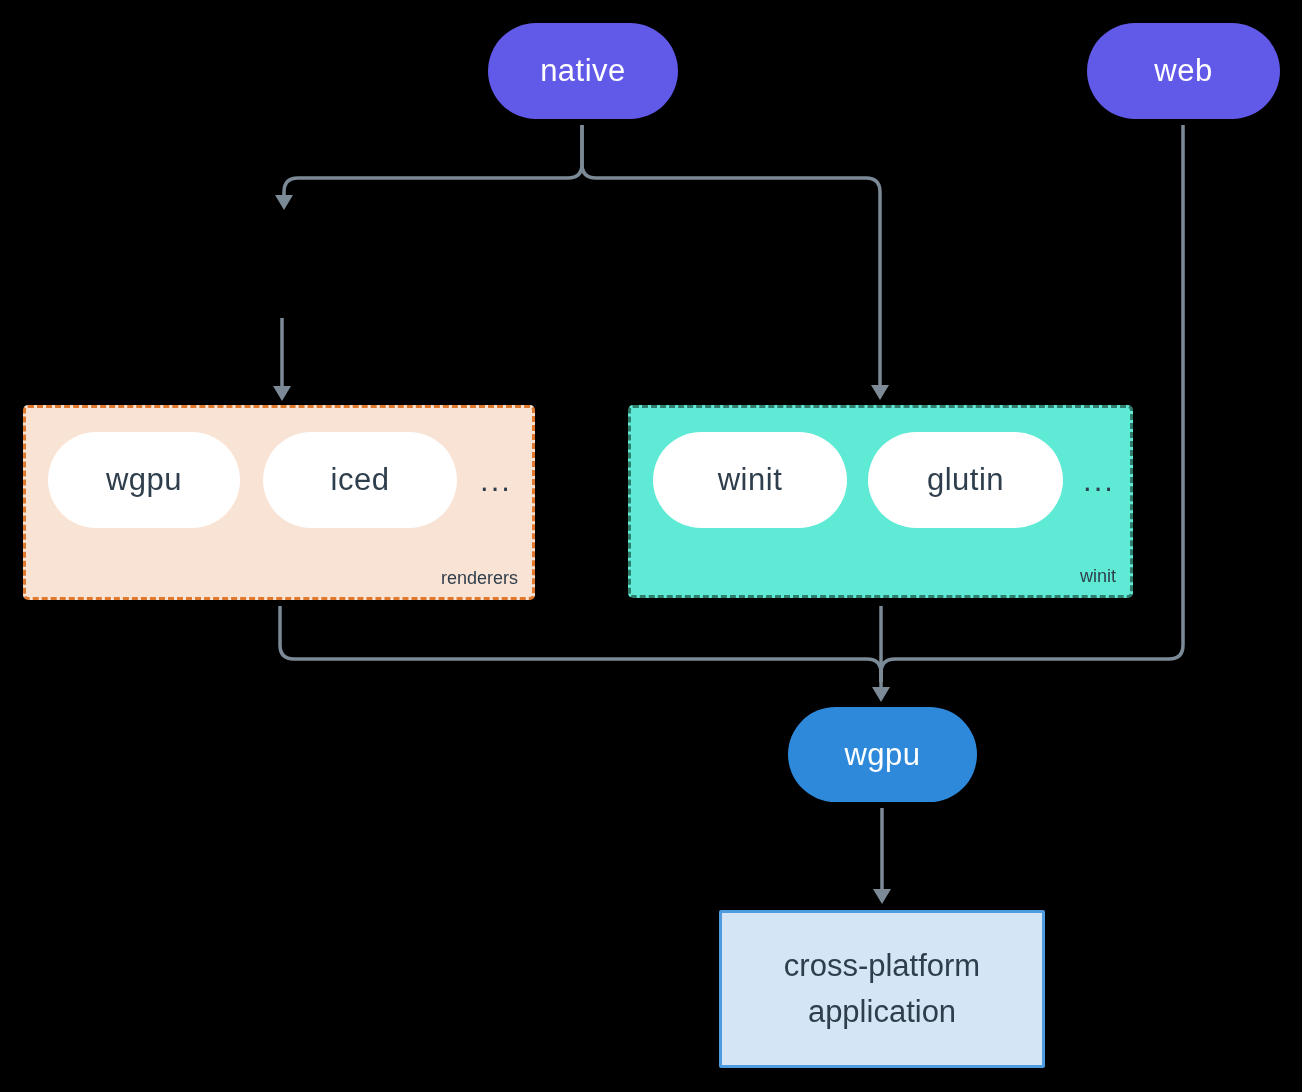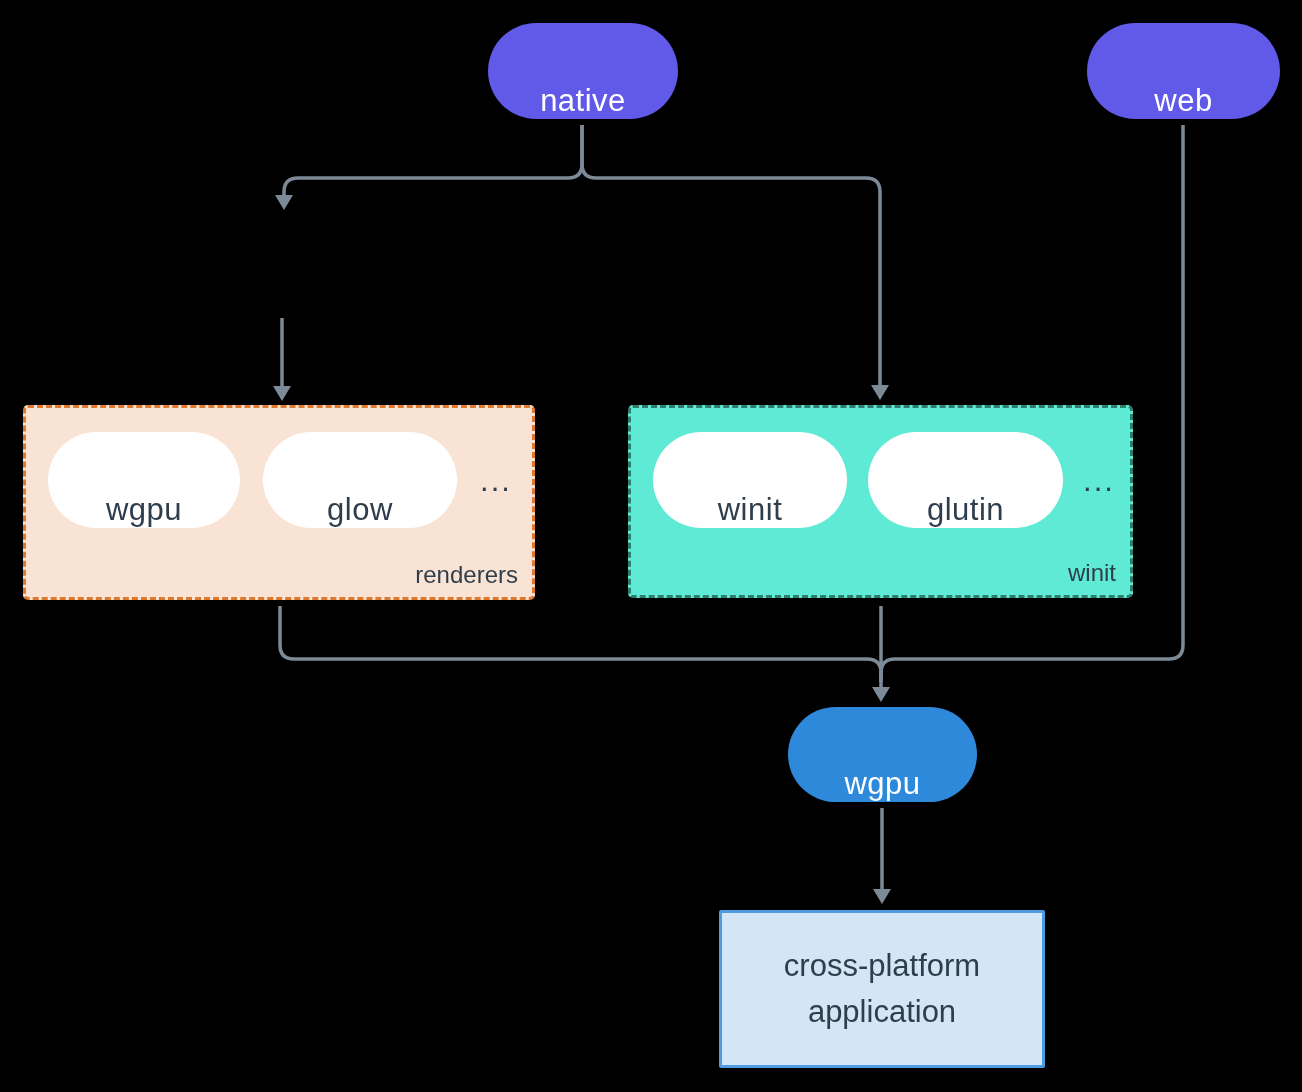--- a/index.html
+++ b/index.html
@@ -28,21 +28,21 @@
     stroke: #7c8a97;
     stroke-width: 3.5;
   }
   .connectors polygon {
     fill: #7c8a97;
     stroke: none;
   }
   .pill {
     position: absolute;
     display: flex;
-    align-items: flex-end;
+    align-items: center;
     justify-content: center;
     border-radius: 48px;
     font-size: 31px;
     letter-spacing: 0.5px;
   }
   .pill.platform { background: #6159e8; color: #ffffff; }
   .pill.graphics { background: #e6873c; color: #ffffff; }
   .pill.iced     { background: #2e89db; color: #ffffff; }
   .pill.white    { background: #ffffff; color: #2f3e4c; }
 
@@ -56,21 +56,21 @@
     border: 3px dashed #e0792e;
   }
   .group-box.shells {
     background: #5eead4;
     border: 3px dashed #2f7d6d;
   }
   .group-label {
     position: absolute;
     right: 14px;
     bottom: 8px;
-    font-size: 24px;
+    font-size: 18px;
     color: #2f3e4c;
   }
   .dots {
     position: absolute;
     top: 27px;
     height: 96px;
     line-height: 92px;
     width: 60px;
     text-align: center;
     font-size: 31px;
@@ -131,21 +131,21 @@
   <div class="pill platform" style="left:1087px; top:23px; width:193px; height:96px;">
     <span>web</span>
   </div>
 
 
   <div class="group-box renderers" style="left:23px; top:405px; width:512px; height:195px;">
     <div class="pill white" style="left:22px; top:24px; width:192px; height:96px;">
       <span>wgpu</span>
     </div>
     <div class="pill white" style="left:237px; top:24px; width:194px; height:96px;">
-      <span>glow</span>
+      <span>iced</span>
     </div>
     <div class="dots" style="left:440px;">...</div>
     <div class="group-label">renderers</div>
   </div>
 
   <div class="group-box shells" style="left:628px; top:405px; width:505px; height:193px;">
     <div class="pill white" style="left:22px; top:24px; width:194px; height:96px;">
       <span>winit</span>
     </div>
     <div class="pill white" style="left:237px; top:24px; width:195px; height:96px;">

